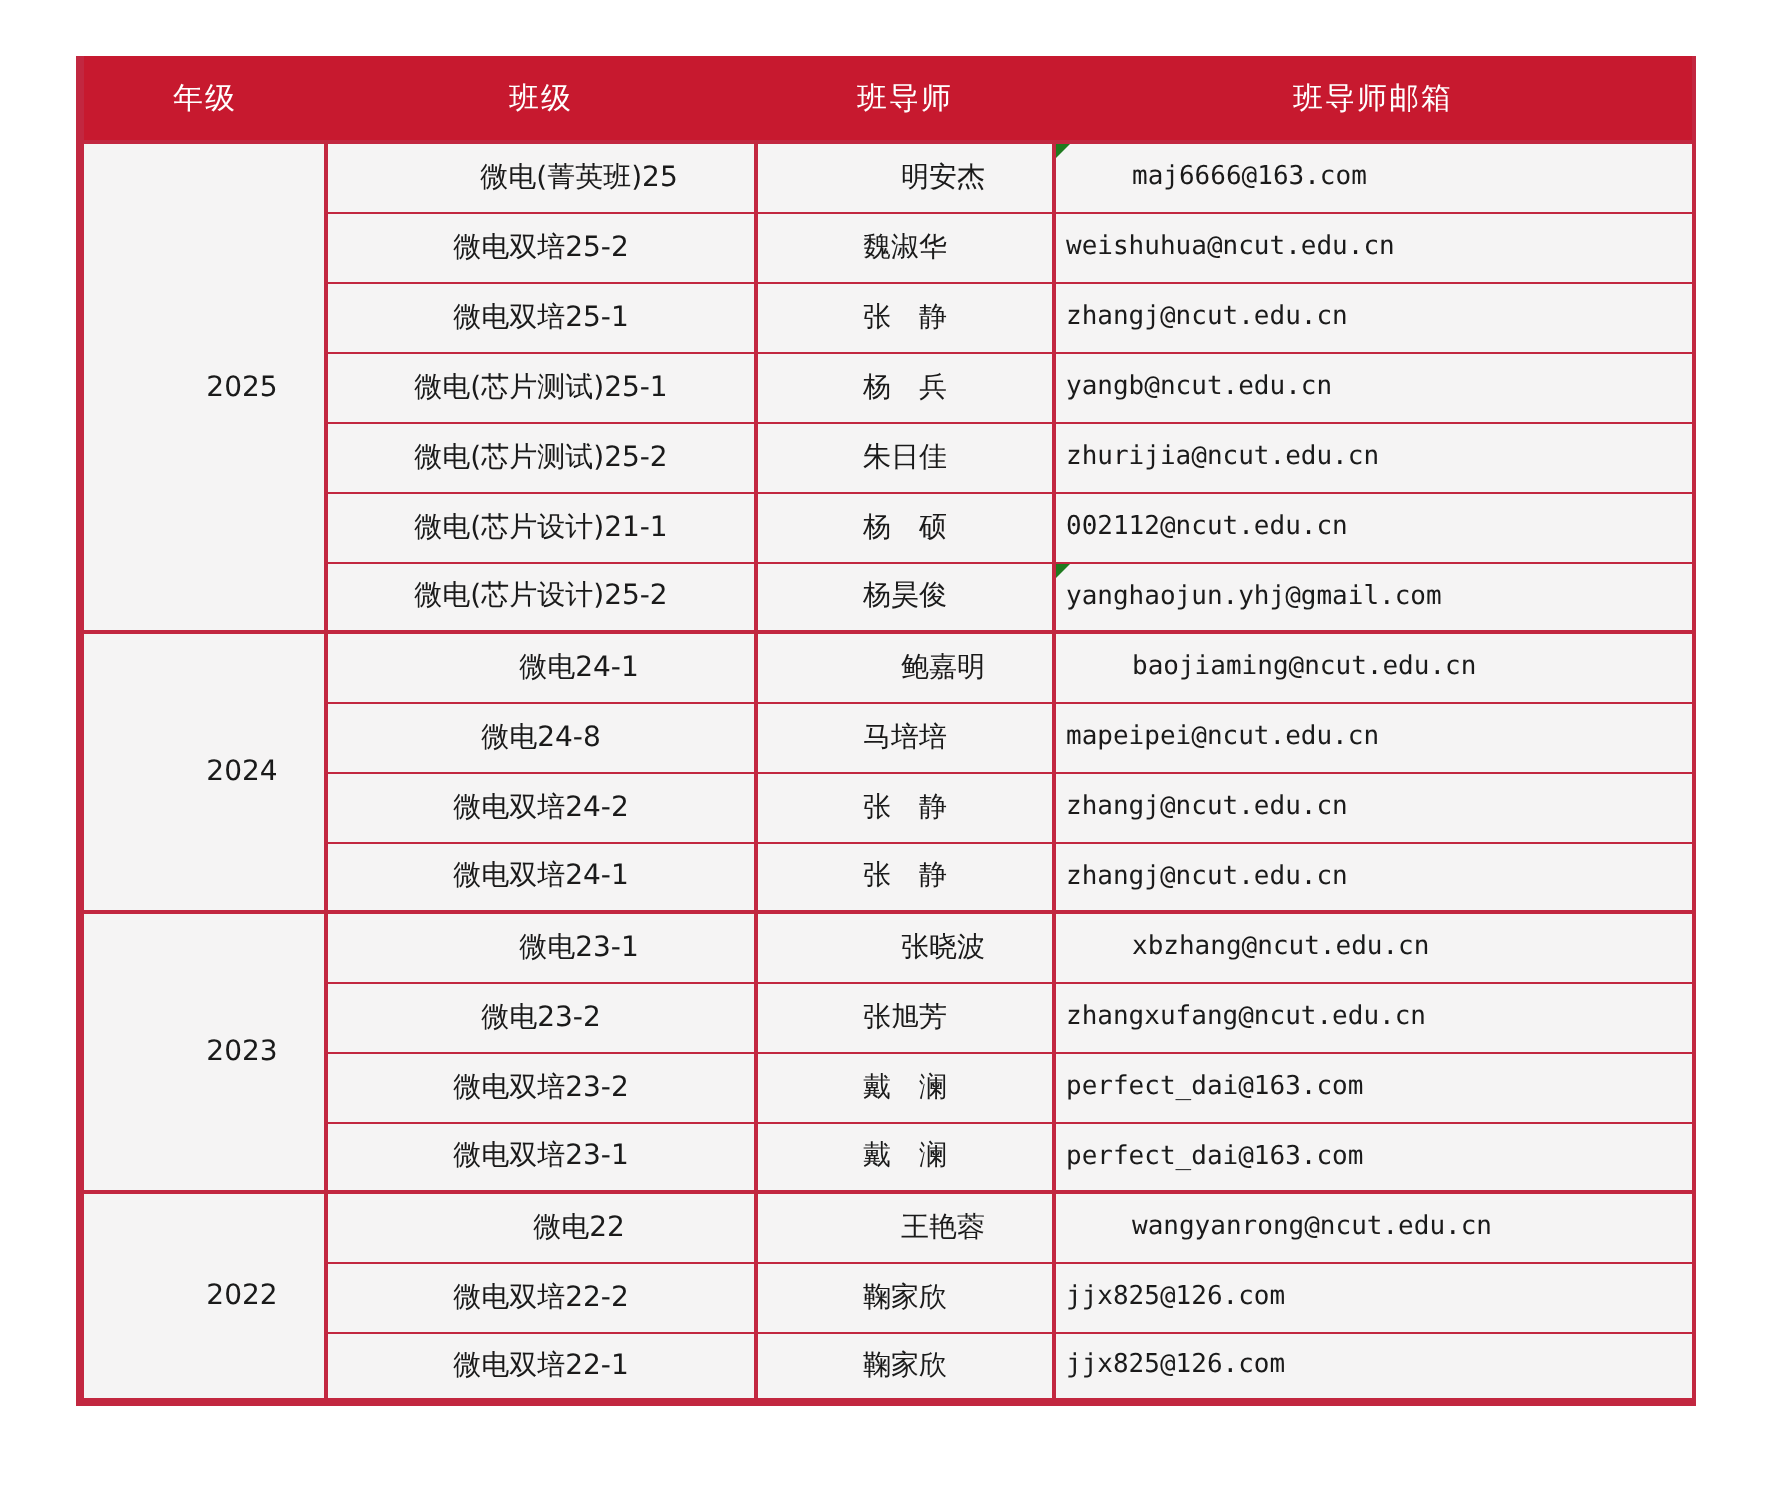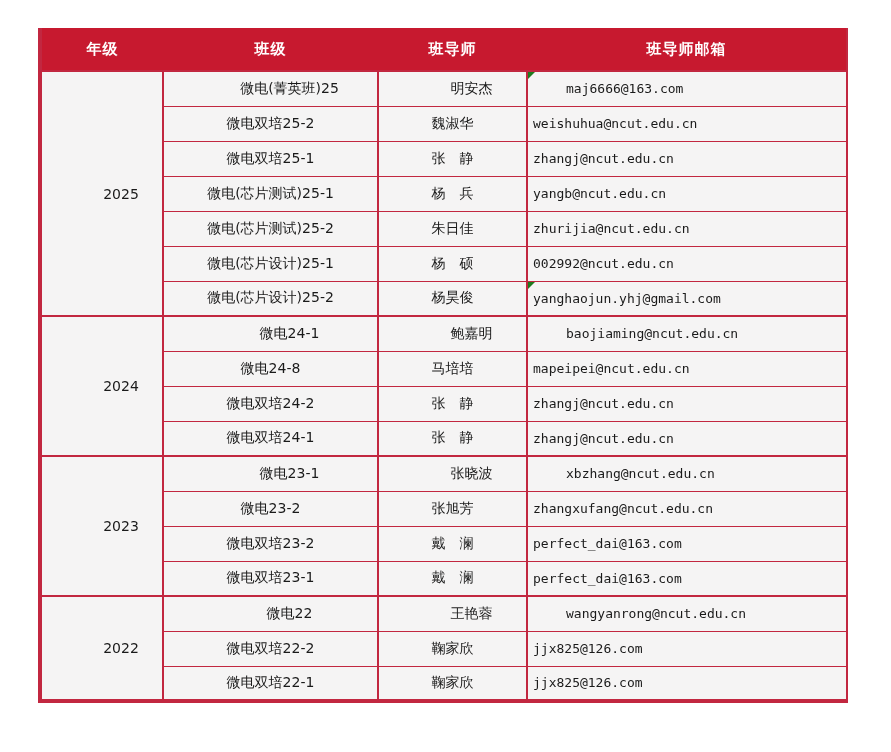--- a/index.html
+++ b/index.html
@@ -38,21 +38,21 @@
   col.c-year    { width: 123px; }
   col.c-class   { width: 215px; }
   col.c-teacher { width: 149px; }
   col.c-email   { width: 320px; }
 
   thead th {
     background: var(--header-bg);
     color: var(--header-text);
     height: 43px;
     font-size: 15px;
-    font-weight: bold;
+    font-weight: normal;
     text-align: center;
     vertical-align: middle;
     border: none;
     letter-spacing: 1px;
   }
 
   tbody td {
     background: var(--cell-bg);
     height: 35px;
     font-size: 14px;
@@ -131,23 +131,23 @@
           <td class="class-cell"><span>微电(芯片测试)25-1</span></td>
           <td class="teacher-cell"><span>杨　兵</span></td>
           <td class="email-cell"><span>yangb@ncut.edu.cn</span></td>
         </tr>
         <tr>
           <td class="class-cell"><span>微电(芯片测试)25-2</span></td>
           <td class="teacher-cell"><span>朱日佳</span></td>
           <td class="email-cell"><span>zhurijia@ncut.edu.cn</span></td>
         </tr>
         <tr>
-          <td class="class-cell"><span>微电(芯片设计)25-1</span></td>
+          <td class="class-cell"><span>微电(芯片设计)21-1</span></td>
           <td class="teacher-cell"><span>杨　硕</span></td>
-          <td class="email-cell"><span>002992@ncut.edu.cn</span></td>
+          <td class="email-cell"><span>002112@ncut.edu.cn</span></td>
         </tr>
         <tr>
           <td class="class-cell"><span>微电(芯片设计)25-2</span></td>
           <td class="teacher-cell"><span>杨昊俊</span></td>
           <td class="email-cell"><i class="corner-marker"></i><span>yanghaojun.yhj@gmail.com</span></td>
         </tr>
         <tr class="group-start">
           <td rowspan="4" class="year-cell">2024</td>
           <td class="class-cell"><span>微电24-1</span></td>
           <td class="teacher-cell"><span>鲍嘉明</span></td>

